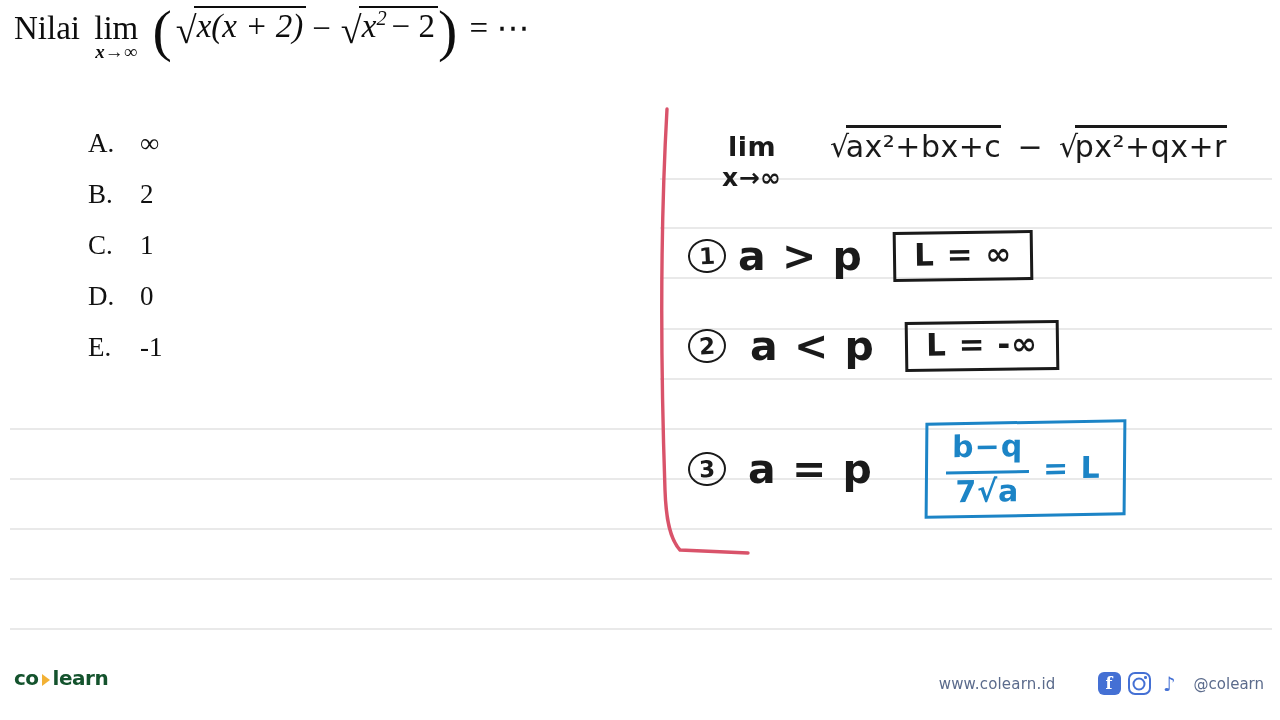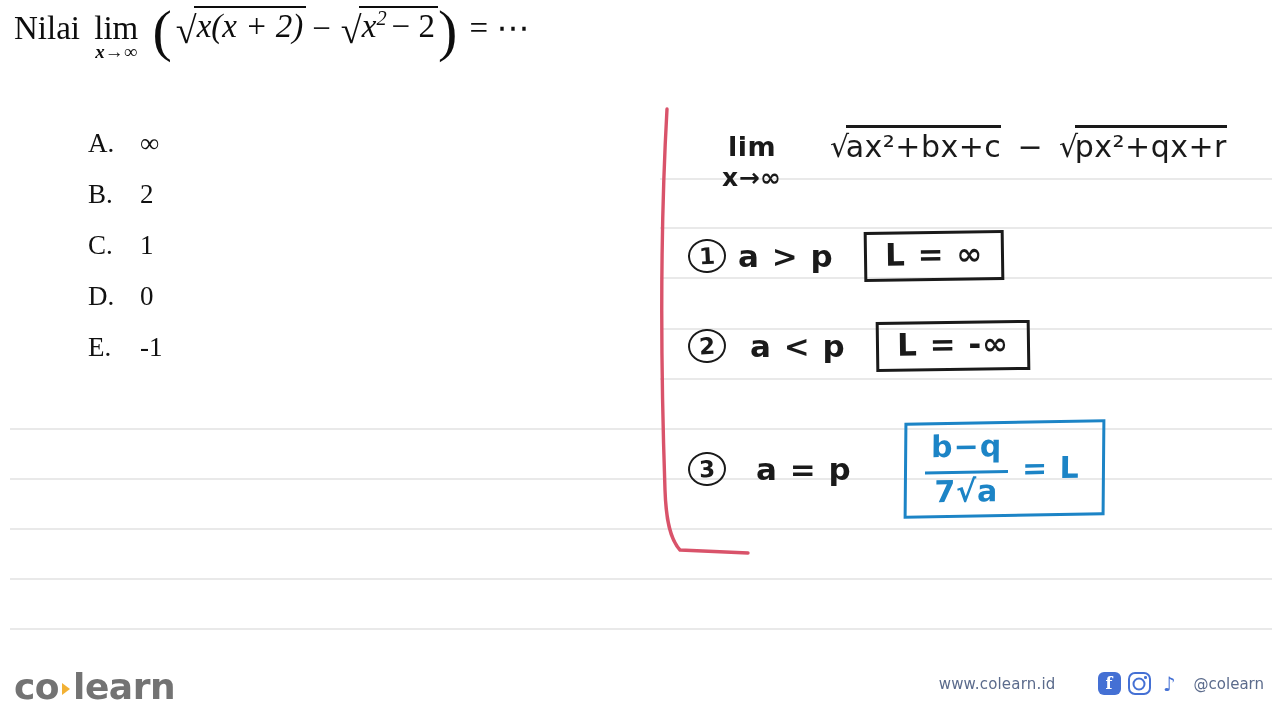--- a/index.html
+++ b/index.html
@@ -136,21 +136,21 @@
   .case-num {
     display: inline-flex;
     align-items: center; justify-content: center;
     width: 38px; height: 34px;
     border: 2.6px solid #1a1a1a;
     border-radius: 50%;
     font-size: 23px;
     margin-right: 12px;
     transform: rotate(-3deg);
   }
-  .case-cond { font-size: 31px; letter-spacing: 1px; }
+  .case-cond { font-size: 41px; letter-spacing: 1px; }
   .case-box {
     margin-left: 30px;
     border: 3px solid #1a1a1a;
     padding: 2px 18px 6px 18px;
     font-size: 31px;
     letter-spacing: 1px;
     transform: rotate(-0.8deg);
   }
   #case-1 { left: 28px;  top: 136px; }
   #case-2 { left: 28px;  top: 226px; }
@@ -192,22 +192,22 @@
   #footer {
     position: absolute;
     left: 0; bottom: 0;
     width: 1280px; height: 62px;
   }
   #logo {
     position: absolute;
     left: 14px; top: 8px;
     font-family: "DejaVu Sans", sans-serif;
     font-weight: bold;
-    font-size: 36px;
-    color: #737373;
+    font-size: 20px;
+    color: #14532d;
     letter-spacing: -0.5px;
     display: flex; align-items: center;
   }
   #logo .tri {
     display: inline-block;
     width: 0; height: 0;
     border-left: 8px solid #f2b134;
     border-top: 6px solid transparent;
     border-bottom: 6px solid transparent;
     margin: 0 3px 0 3px;
@@ -334,21 +334,21 @@
     </div>
 
     <div class="hw-case" id="case-2">
       <span class="case-num">2</span>
       <span class="case-cond" style="margin-left:12px;">a &lt; p</span>
       <span class="case-box">L = -∞</span>
     </div>
 
     <div class="hw-case" id="case-3">
       <span class="case-num">3</span>
-      <span class="case-cond" style="margin-left:18px;">a = p</span>
+      <span class="case-cond" style="margin-left:10px;">a = p</span>
       <span class="blue-box">
         <span class="frac">
           <span class="num">b−q</span>
           <span class="bar"></span>
           <span class="den">7√a</span>
         </span>
         <span class="blue-eq">= L</span>
       </span>
     </div>
   </div>

